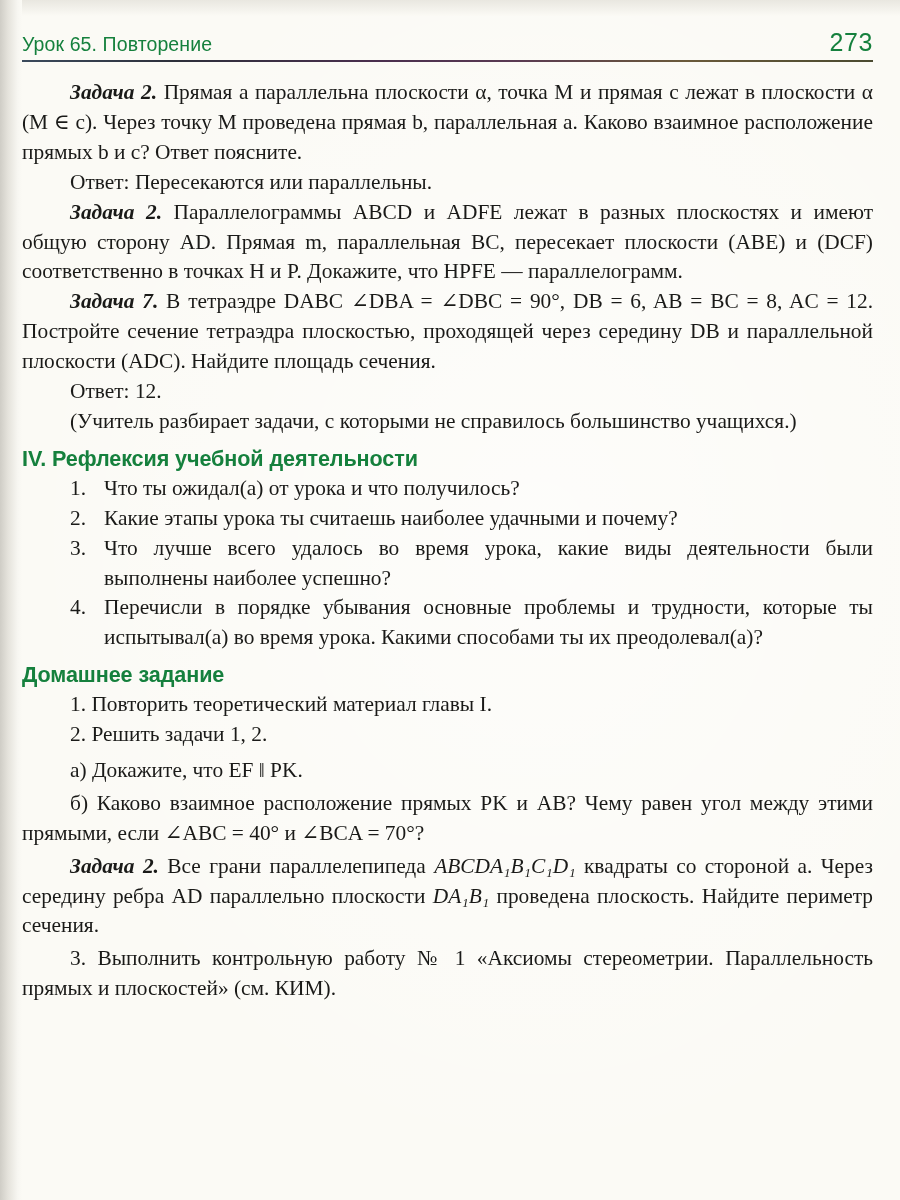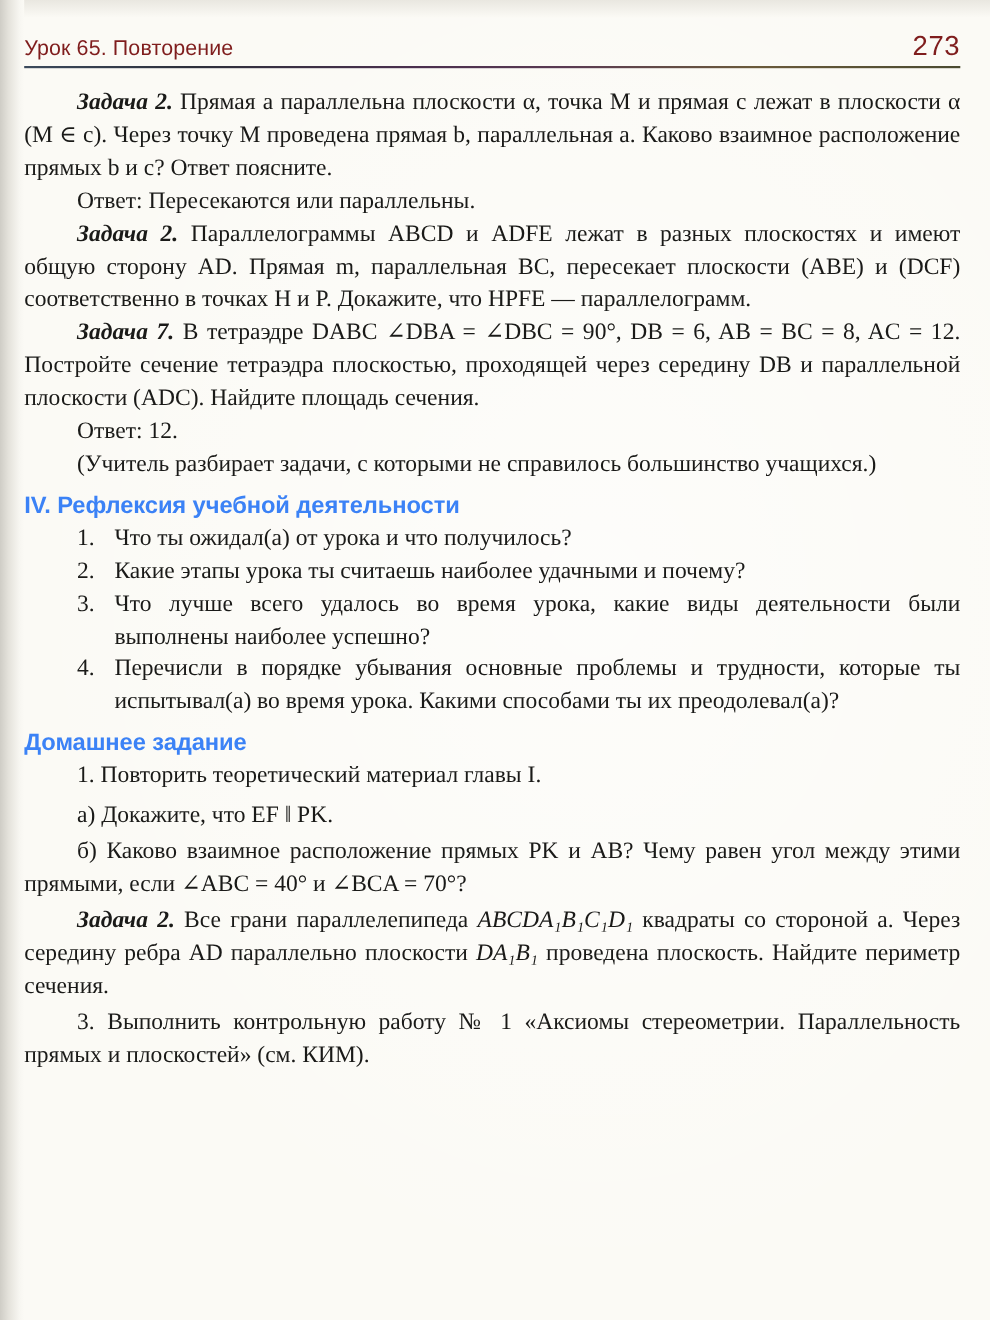--- a/index.html
+++ b/index.html
@@ -52,21 +52,21 @@
     position: absolute;
     top: 28px;
     left: 22px;
     width: 851px;
     display: flex;
     align-items: baseline;
     justify-content: space-between;
     font-family: "Liberation Sans", "DejaVu Sans", sans-serif;
     font-size: 19.5px;
     letter-spacing: 0.1px;
-    color: #7f1d1d;
+    color: #15803d;
   }
   .runhead-title { white-space: nowrap; }
   .runhead-folio {
     font-size: 25px;
     letter-spacing: 0.6px;
   }
   .runhead-rule {
     position: absolute;
     top: 60px;
     left: 22px;
@@ -104,21 +104,21 @@
 
   
   h2.section {
     margin: 0;
     font-family: "Liberation Sans", "DejaVu Sans", sans-serif;
     font-weight: bold;
     font-size: 21.6px;
     line-height: 29.9px;
     letter-spacing: -0.1px;
     text-indent: 0;
-    color: #3b82f6;
+    color: #15803d;
   }
   .sp-above-heading { height: 7px; }
 
   
   ol.qlist {
     margin: 0;
     padding: 0;
     list-style: none;
   }
   ol.qlist > li {
@@ -197,20 +197,21 @@
         <span class="qtext">Перечисли в порядке убывания основные проблемы и трудности, которые ты испытывал(а) во время урока. Какими способами ты их преодолевал(а)?</span>
       </li>
     </ol>
 
 
     <div class="sp-above-heading"></div>
 
     <h2 class="section">Домашнее задание</h2>
 
     <p class="simplenum">1. Повторить теоретический материал главы I.</p>
+    <p class="simplenum">2. Решить задачи 1, 2.</p>
 
     <div class="gap-xs"></div>
 
 
     <div class="gap-xs"></div>
 
     <p>а) Докажите, что EF ǁ PK.</p>
 
     <div class="gap-xs"></div>
 

